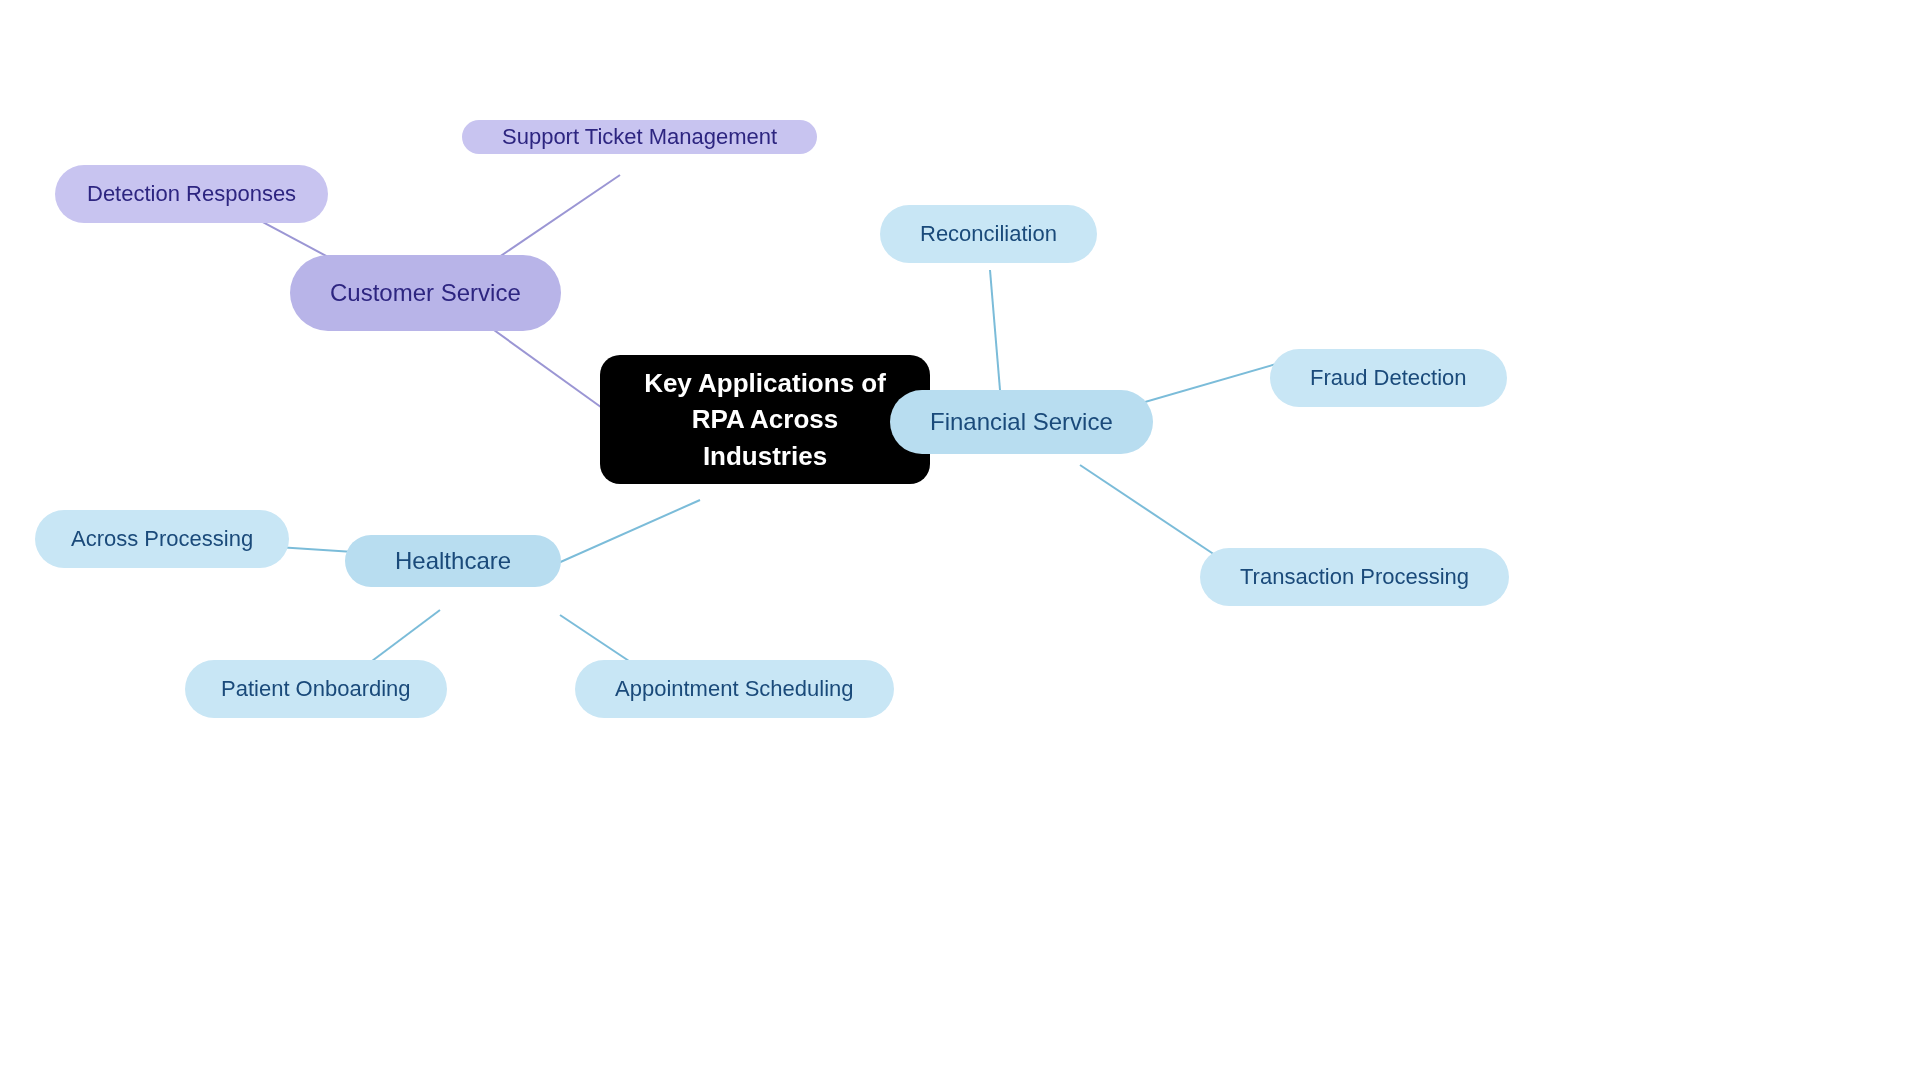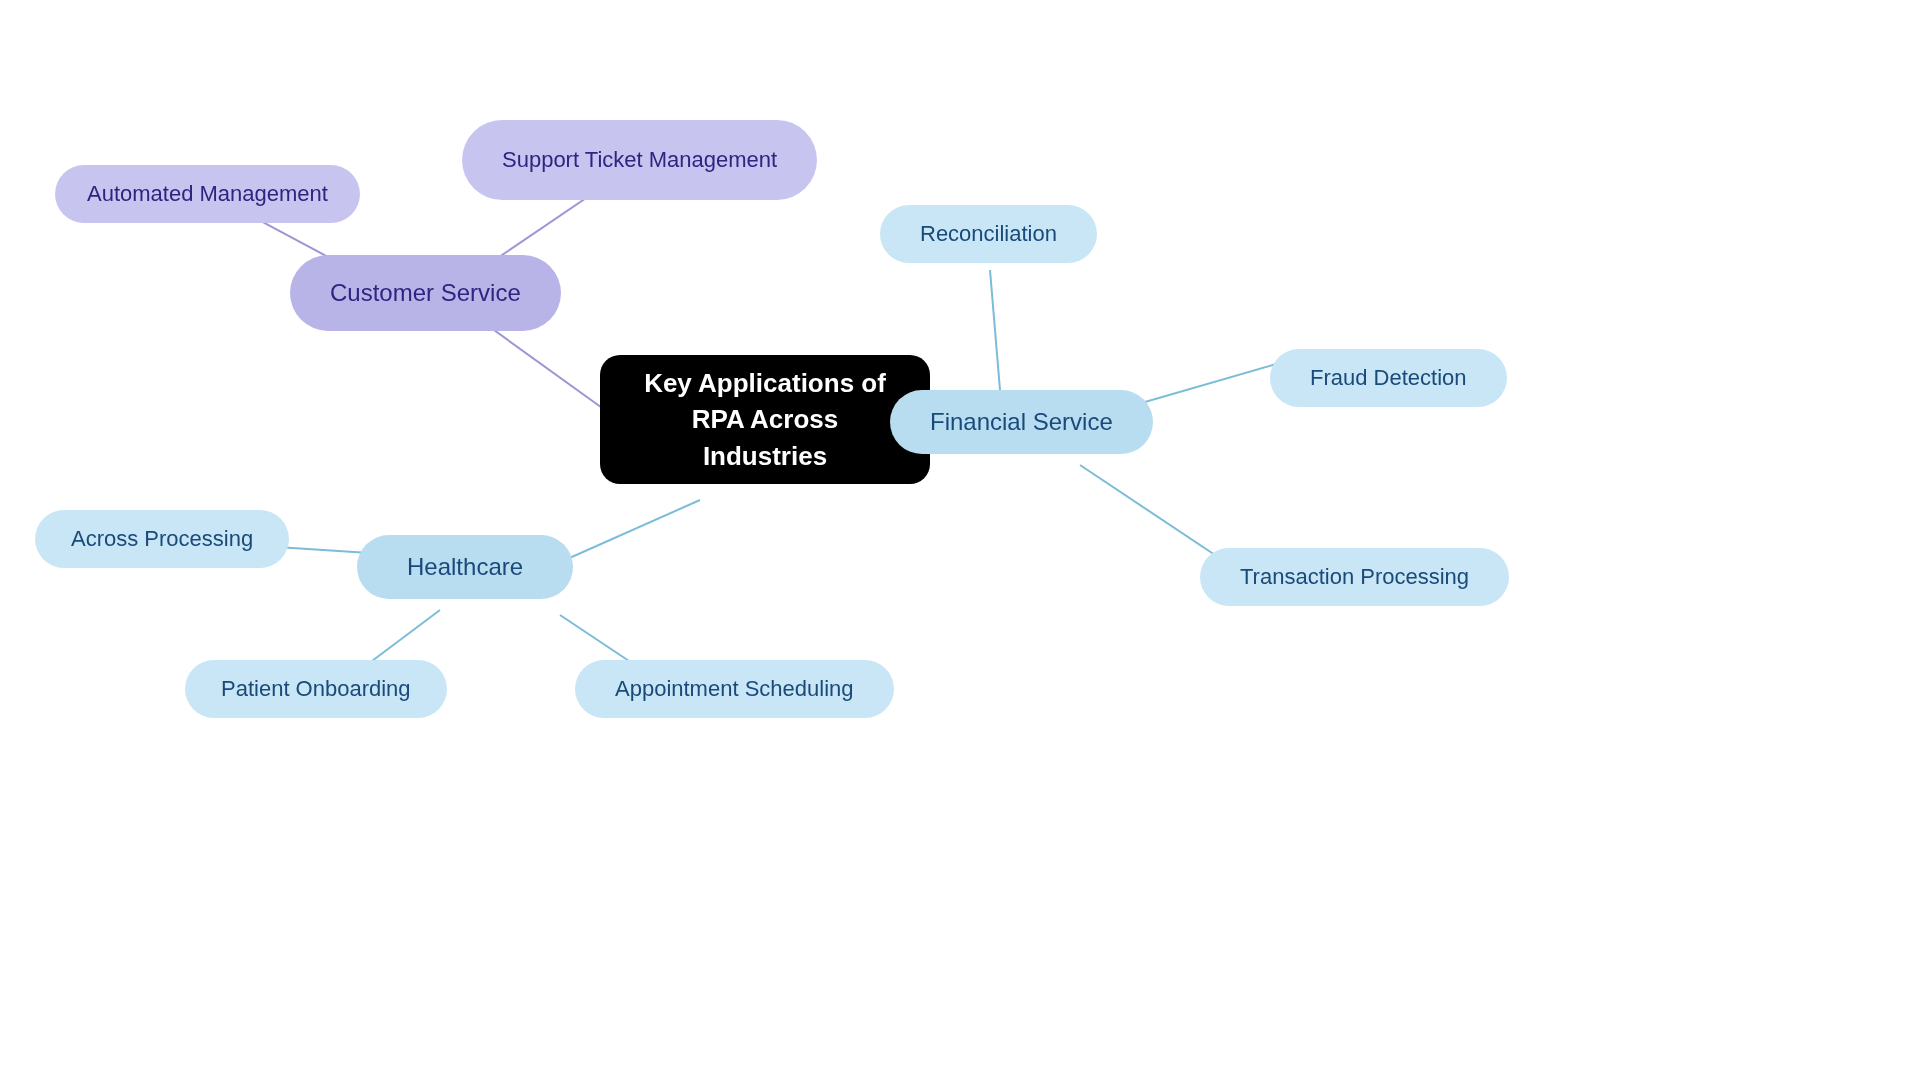--- a/index.html
+++ b/index.html
@@ -106,31 +106,31 @@
   <line x1="440" y1="610" x2="340" y2="685" stroke="#7bbcd9" stroke-width="2"></line>
 
   <line x1="560" y1="615" x2="680" y2="695" stroke="#7bbcd9" stroke-width="2"></line>
 </svg>
 
 <div class="node node-center" style="left: 600px; top: 355px;">Key Applications of RPA Across
 Industries</div>
 
 <div class="node node-purple-mid" style="left: 290px; top: 255px; padding: 24px 40px;">Customer Service</div>
 
-<div class="node node-purple" style="left: 55px; top: 165px; padding: 16px 32px;">Automated Management</div>
+<div class="node node-purple" style="left: 55px; top: 165px; padding: 16px 32px;">Detection Responses</div>
 
-<div class="node node-purple" style="left: 462px; top: 120px; padding: 27px 40px;">Support Ticket Management</div>
+<div class="node node-purple" style="left: 462px; top: 120px; padding: 4px 40px;">Support Ticket Management</div>
 
 <div class="node node-blue-mid" style="left: 890px; top: 390px; padding: 18px 40px;">Financial Service</div>
 
 <div class="node node-blue" style="left: 880px; top: 205px; padding: 16px 40px;">Reconciliation</div>
 
 <div class="node node-blue" style="left: 1270px; top: 305px; padding: 16px 40px; margin-top: 44px;">Fraud Detection</div>
 
 <div class="node node-blue" style="left: 1200px; top: 548px; padding: 16px 40px;">Transaction Processing</div>
 
-<div class="node node-teal-mid" style="left: 357px; top: 535px; padding: 18px 50px;">Healthcare</div>
+<div class="node node-teal-mid" style="left: 345px; top: 535px; padding: 12px 50px;">Healthcare</div>
 
 <div class="node node-blue" style="left: 35px; top: 510px; padding: 16px 36px;">Across Processing</div>
 
 <div class="node node-blue" style="left: 185px; top: 660px; padding: 16px 36px;">Patient Onboarding</div>
 
 <div class="node node-blue" style="left: 575px; top: 660px; padding: 16px 40px;">Appointment Scheduling</div>
 
 </body></html>

